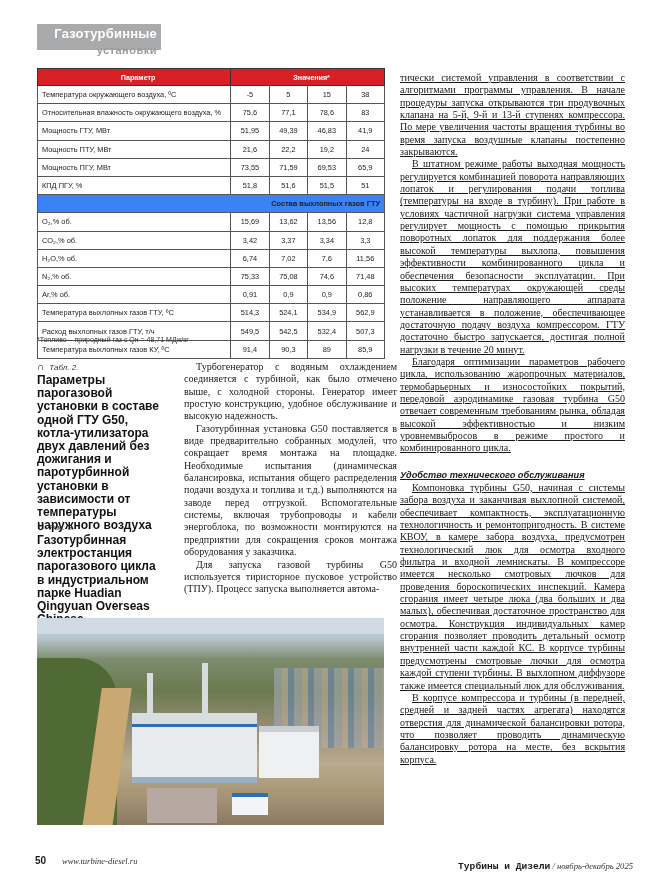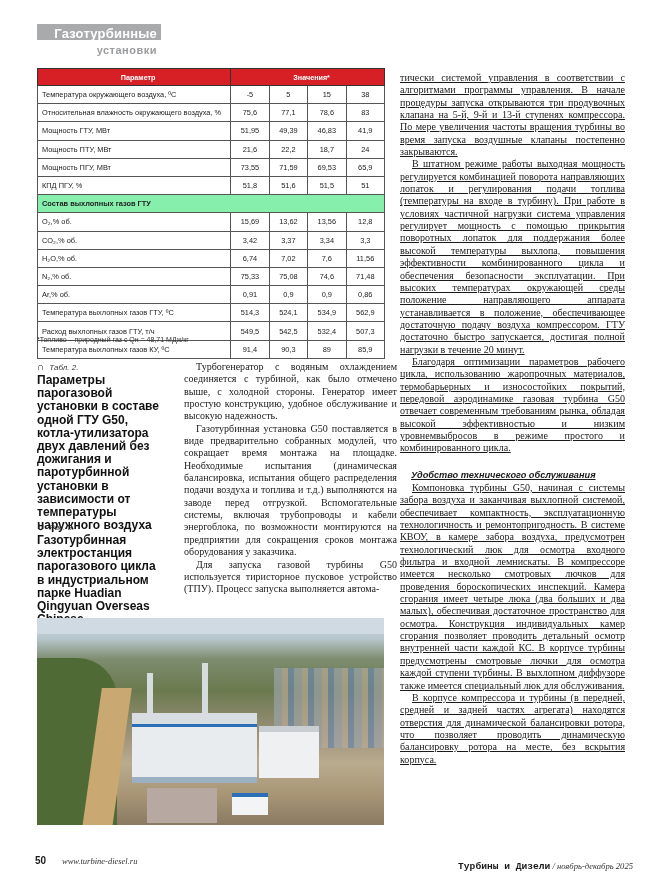--- a/index.html
+++ b/index.html
@@ -1,40 +1,40 @@
 <!DOCTYPE html>
 <html><head>
 <meta charset="utf-8">
 <style>
   * { box-sizing: border-box; margin: 0; padding: 0; }
   html, body { width: 661px; height: 879px; background: #ffffff; overflow: hidden; }
   body { position: relative; font-family: "Liberation Serif", serif; color: #1a1a1a; }
 
-  .section-tag { position: absolute; left: 37px; top: 24px; width: 124px; height: 16px; background: #a9aaac; }
+  .section-tag { position: absolute; left: 37px; top: 24px; width: 124px; height: 26px; background: #a9aaac; }
   .section-tag .t1 { position: absolute; right: 4px; top: 2px; font-family: "Liberation Sans", sans-serif; font-weight: bold; font-size: 13px; color: #ffffff; letter-spacing: 0.2px; }
   .section-tag .t2 { position: absolute; right: 4px; top: 20px; font-family: "Liberation Sans", sans-serif; font-weight: bold; font-size: 11px; color: #9a9b9d; letter-spacing: 0.5px; white-space: nowrap; }
 
   table.params { position: absolute; left: 37px; top: 68px; width: 348px; border-collapse: collapse; font-family: "Liberation Sans", sans-serif; font-size: 7.4px; color: #222; }
   table.params td, table.params th { border: 1px solid #555; height: 18.2px; padding: 0 4px; }
   table.params th { background: #d71f26; color: #fff; font-weight: bold; font-size: 7.2px; height: 17px; text-align: center; border-color: #333; padding-left: 12px; }
   table.params td.p { text-align: left; width: 194px; }
   table.params td.v { text-align: center; width: 38.5px; }
-  table.params tr.section td { background: #86efac; text-align: left; font-weight: bold; }
+  table.params tr.section td { background: #3b82f6; text-align: right; font-weight: bold; }
 
   .footnote { position: absolute; left: 37px; top: 336px; font-family: "Liberation Sans", sans-serif; font-size: 7px; color: #333; }
 
   .caption { position: absolute; left: 37px; width: 128px; font-family: "Liberation Sans", sans-serif; }
   .caption .lab { font-style: italic; font-size: 8px; color: #333; display: flex; align-items: center; gap: 5px; margin-bottom: 2px; }
   .caption .lab .ic { font-size: 10px; font-style: normal; font-weight: bold; color: #222; line-height: 1; }
   .caption .txt { font-weight: bold; font-size: 12px; line-height: 13.2px; color: #111; }
 
   .col { position: absolute; font-size: 10.05px; line-height: 12.35px; text-align: justify; color: #1a1a1a; }
   .col p { text-indent: 12px; }
   .col p.noind { text-indent: 0; }
-  .col h3 { font-family: "Liberation Sans", sans-serif; font-style: italic; font-weight: bold; font-size: 9.2px; margin: 14px 0 1px 11px; text-indent: 0; }
+  .col h3 { font-family: "Liberation Sans", sans-serif; font-style: italic; font-weight: bold; font-size: 9.2px; margin: 14px 0 1px 0; text-indent: 0; }
 
   .photo { position: absolute; left: 37px; top: 618px; width: 347px; height: 207px; overflow: hidden;
            background: linear-gradient(180deg, #c9d6de 0%, #b7c6cc 10%, #7d8c6e 20%, #6b7a4e 35%, #9a8f78 55%, #b9ab8e 70%, #a89676 85%, #8a7a62 100%); }
   .photo .hill { position: absolute; left: 0; top: 40px; width: 80px; height: 170px; background: #4f6a35; border-radius: 0 40px 0 0; }
   .photo .road { position: absolute; left: 55px; top: 70px; width: 30px; height: 140px; background: #c9a871; transform: skewX(-8deg); }
   .photo .bld-main { position: absolute; left: 95px; top: 95px; width: 125px; height: 70px; background: #e8ecef; box-shadow: inset 0 -6px 0 #9bb0c2; }
   .photo .bld-main .roof { position: absolute; left: 0; top: 0; right: 0; height: 14px; background: #d7dde1; border-bottom: 3px solid #2d6fb6; }
   .photo .stack1 { position: absolute; left: 110px; top: 55px; width: 6px; height: 45px; background: #d6dbde; }
   .photo .stack2 { position: absolute; left: 165px; top: 45px; width: 6px; height: 55px; background: #d6dbde; }
   .photo .bld-office { position: absolute; left: 222px; top: 108px; width: 60px; height: 52px; background: #eef0f2; border-top: 6px solid #c8ced2; }
@@ -84,21 +84,21 @@
         <td class="p">Мощность ГТУ, МВт</td>
         <td class="v">51,95</td>
         <td class="v">49,39</td>
         <td class="v">46,83</td>
         <td class="v">41,9</td>
       </tr>
       <tr>
         <td class="p">Мощность ПТУ, МВт</td>
         <td class="v">21,6</td>
         <td class="v">22,2</td>
-        <td class="v">18,7</td>
+        <td class="v">19,2</td>
         <td class="v">24</td>
       </tr>
       <tr>
         <td class="p">Мощность ПГУ, МВт</td>
         <td class="v">73,55</td>
         <td class="v">71,59</td>
         <td class="v">69,53</td>
         <td class="v">65,9</td>
       </tr>
       <tr>

